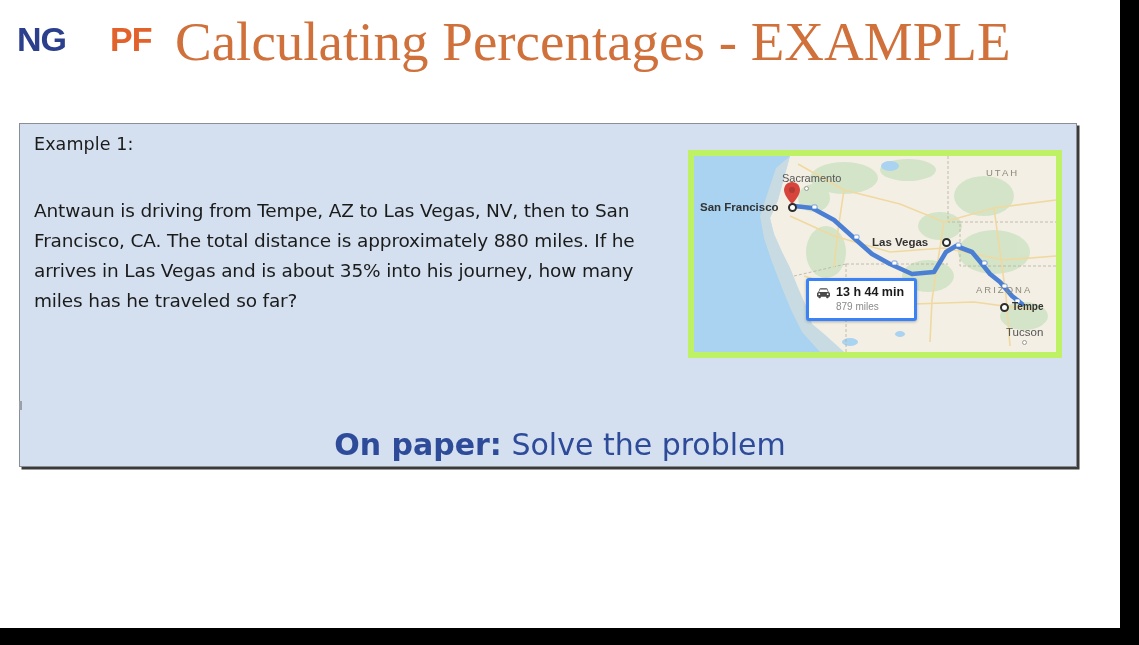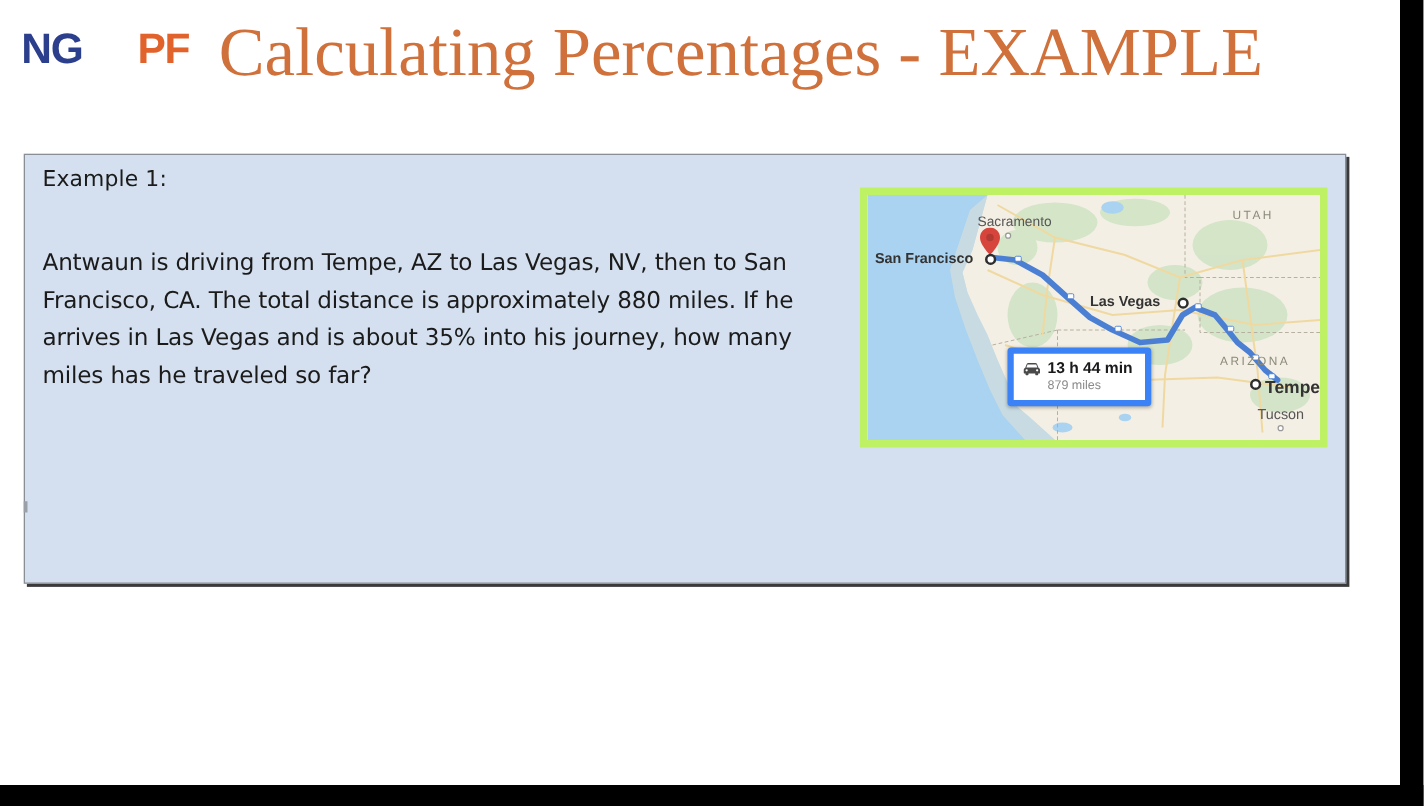--- a/index.html
+++ b/index.html
@@ -142,21 +142,21 @@
   .map-label {
     position: absolute;
     font-family: "Liberation Sans", sans-serif;
     color: #5a5a5a;
     white-space: nowrap;
     pointer-events: none;
   }
   .lbl-sac  { left: 88px;  top: 16px;  font-size: 11px; color: #555; }
   .lbl-sf   { left: 6px;   top: 45px;  font-size: 11.5px; font-weight: bold; color: #333; }
   .lbl-lv   { left: 178px; top: 80px;  font-size: 11.5px; font-weight: bold; color: #333; text-align: center; }
-  .lbl-tempe{ left: 318px; top: 145px; font-size: 14px; font-weight: bold; color: #333; }
+  .lbl-tempe{ left: 318px; top: 145px; font-size: 10px; font-weight: bold; color: #333; }
   .lbl-tucson{left: 312px; top: 170px; font-size: 11.5px; color: #555; }
   .lbl-utah { left: 292px; top: 11px;  font-size: 9.5px; letter-spacing: 2px; color: #8a8a7a; }
   .lbl-az   { left: 282px; top: 128px; font-size: 9.5px; letter-spacing: 2px; color: #8a8a7a; }
 
   .city-dot {
     position: absolute;
     width: 9px; height: 9px;
     border: 2.5px solid #2d2d2d;
     border-radius: 50%;
     background: #ffffff;
@@ -182,21 +182,21 @@
     top: 26px;
     width: 16px;
     height: 22px;
   }
 
   .route-tooltip {
     position: absolute;
     left: 112px;
     top: 122px;
     background: #ffffff;
-    border: 5px solid #3b82f6;
+    border: 3px solid #3b82f6;
     border-radius: 3px;
     padding: 5px 10px 5px 7px;
     box-shadow: 0 1px 3px rgba(0,0,0,0.28);
     display: flex;
     align-items: flex-start;
     gap: 5px;
   }
   .route-tooltip .tt-time {
     font-size: 12.5px;
     font-weight: bold;
@@ -349,18 +349,21 @@
         </svg>
         <div>
           <div class="tt-time">13 h 44 min</div>
           <div class="tt-dist">879 miles</div>
         </div>
       </div>
     </div>
   </div>
 
   <div class="instructions">
+    <div class="instr-line instr-1">
+      <span class="lead">On paper:</span><span class="rest"> Solve the problem</span>
+    </div>
   </div>
 
   <div class="frame-right"></div>
   <div class="frame-bottom"></div>
 
 </div>
 
 </body></html>

